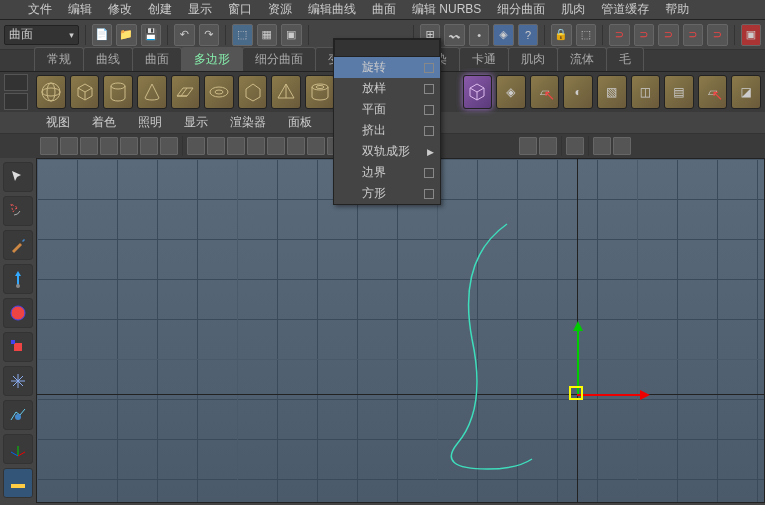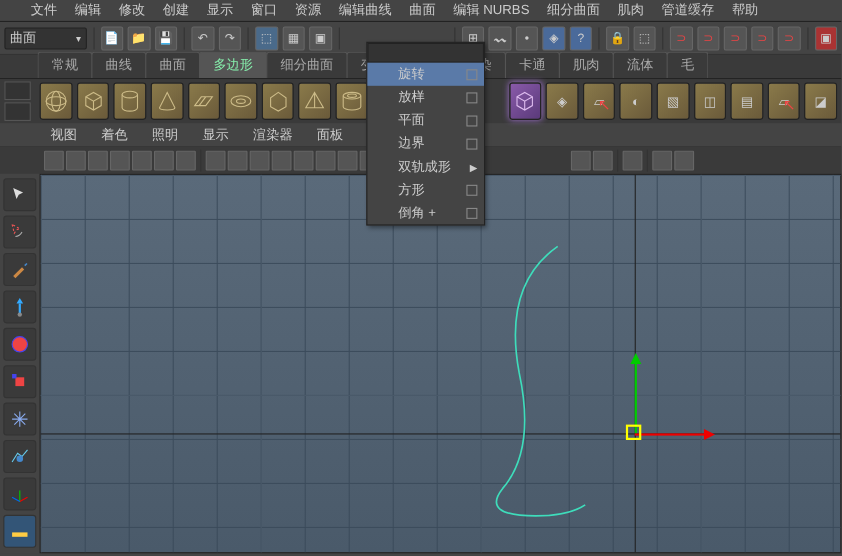--- a/index.html
+++ b/index.html
@@ -318,28 +318,28 @@
     </div>
   <div class="dd-item">
       <span>放样</span>
       <span class="box"></span>
     </div>
   <div class="dd-item">
       <span>平面</span>
       <span class="box"></span>
     </div>
   <div class="dd-item">
-      <span>边界</span>
+      <span>挤出</span>
       <span class="box"></span>
     </div>
   <div class="dd-item">
       <span>双轨成形</span>
       <span class="arrow">▶</span>
     </div>
   <div class="dd-item">
+      <span>边界</span>
+      <span class="box"></span>
+    </div>
+  <div class="dd-item">
       <span>方形</span>
       <span class="box"></span>
     </div>
-  <div class="dd-item">
-      <span>倒角 +</span>
-      <span class="box"></span>
-    </div>
 </div>
 
 </body></html>

